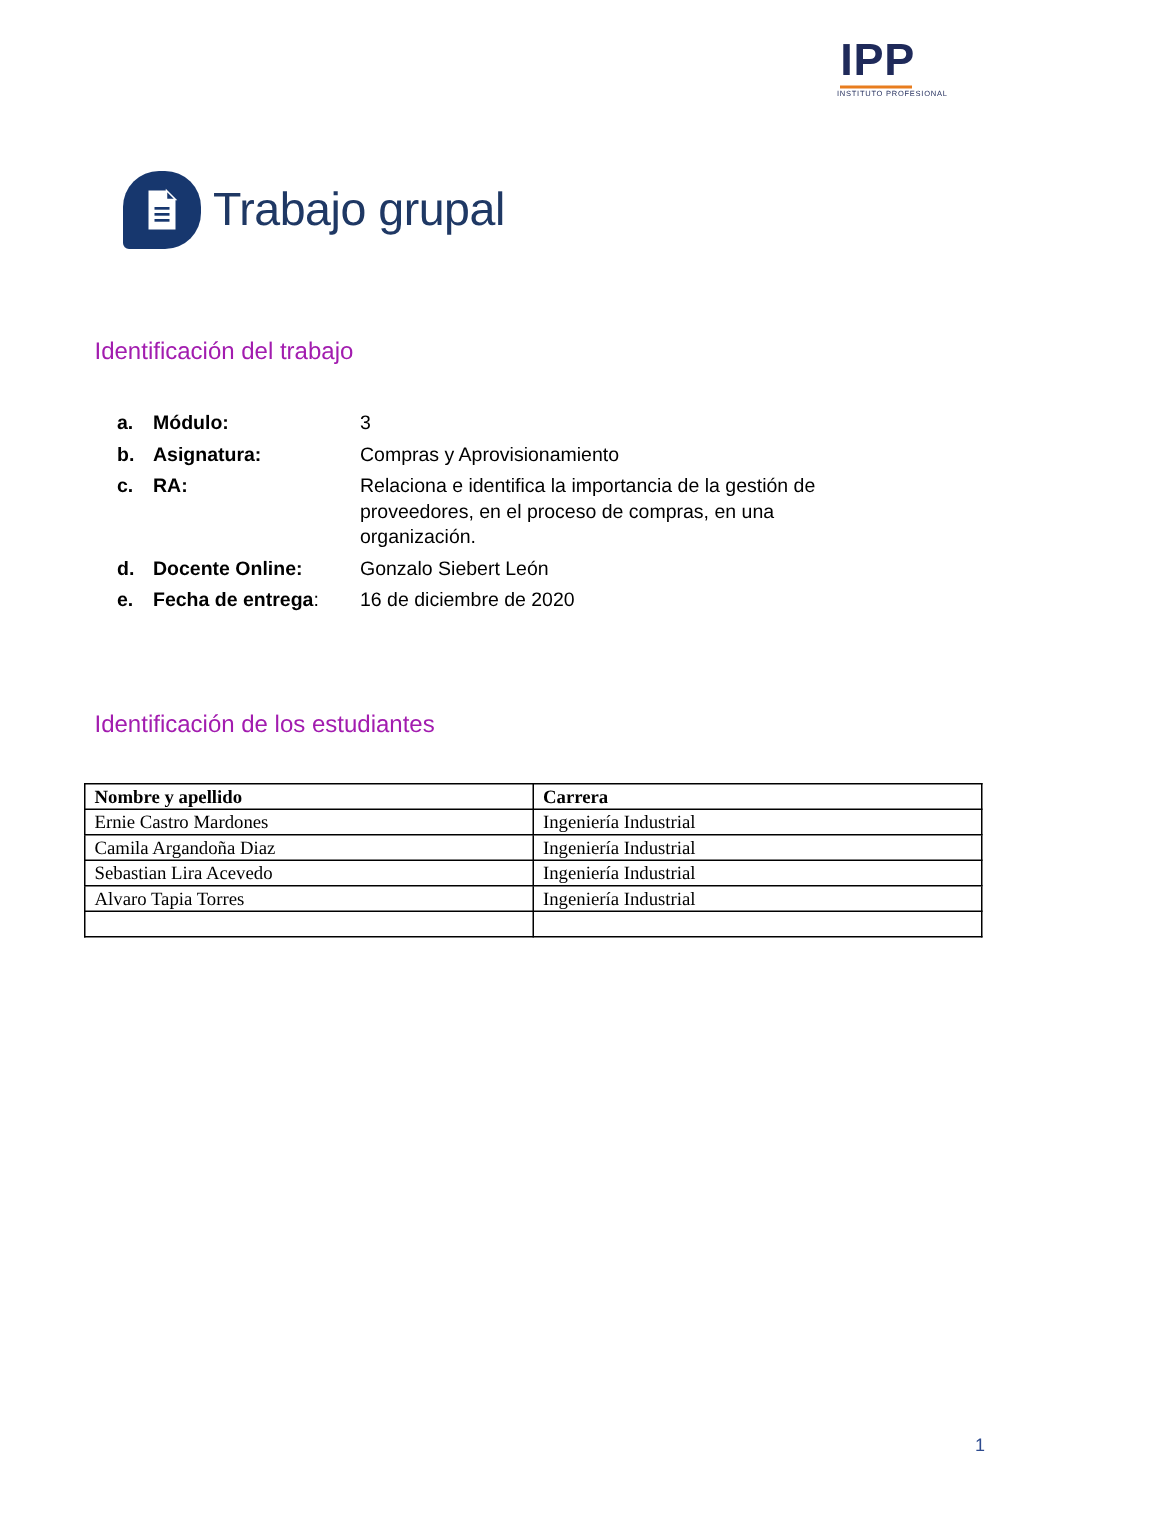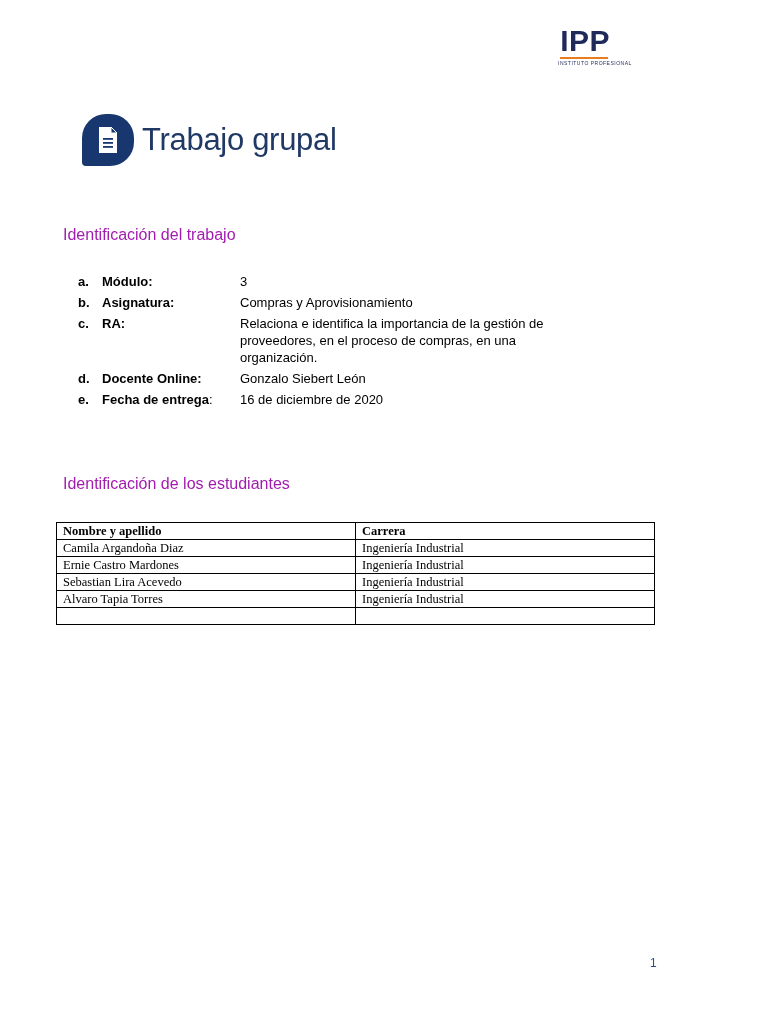--- a/index.html
+++ b/index.html
@@ -195,25 +195,25 @@
         <col class="col-career">
       </colgroup>
     <thead>
       <tr>
         <th>Nombre y apellido</th>
         <th>Carrera</th>
       </tr>
     </thead>
     <tbody>
       <tr>
+        <td>Ernie Castro Mardones</td>
+        <td>Ingeniería Industrial</td>
+      </tr>
+      <tr>
         <td>Camila Argandoña Diaz</td>
-        <td>Ingeniería Industrial</td>
-      </tr>
-      <tr>
-        <td>Ernie Castro Mardones</td>
         <td>Ingeniería Industrial</td>
       </tr>
       <tr>
         <td>Sebastian Lira Acevedo</td>
         <td>Ingeniería Industrial</td>
       </tr>
       <tr>
         <td>Alvaro Tapia Torres</td>
         <td>Ingeniería Industrial</td>
       </tr>

